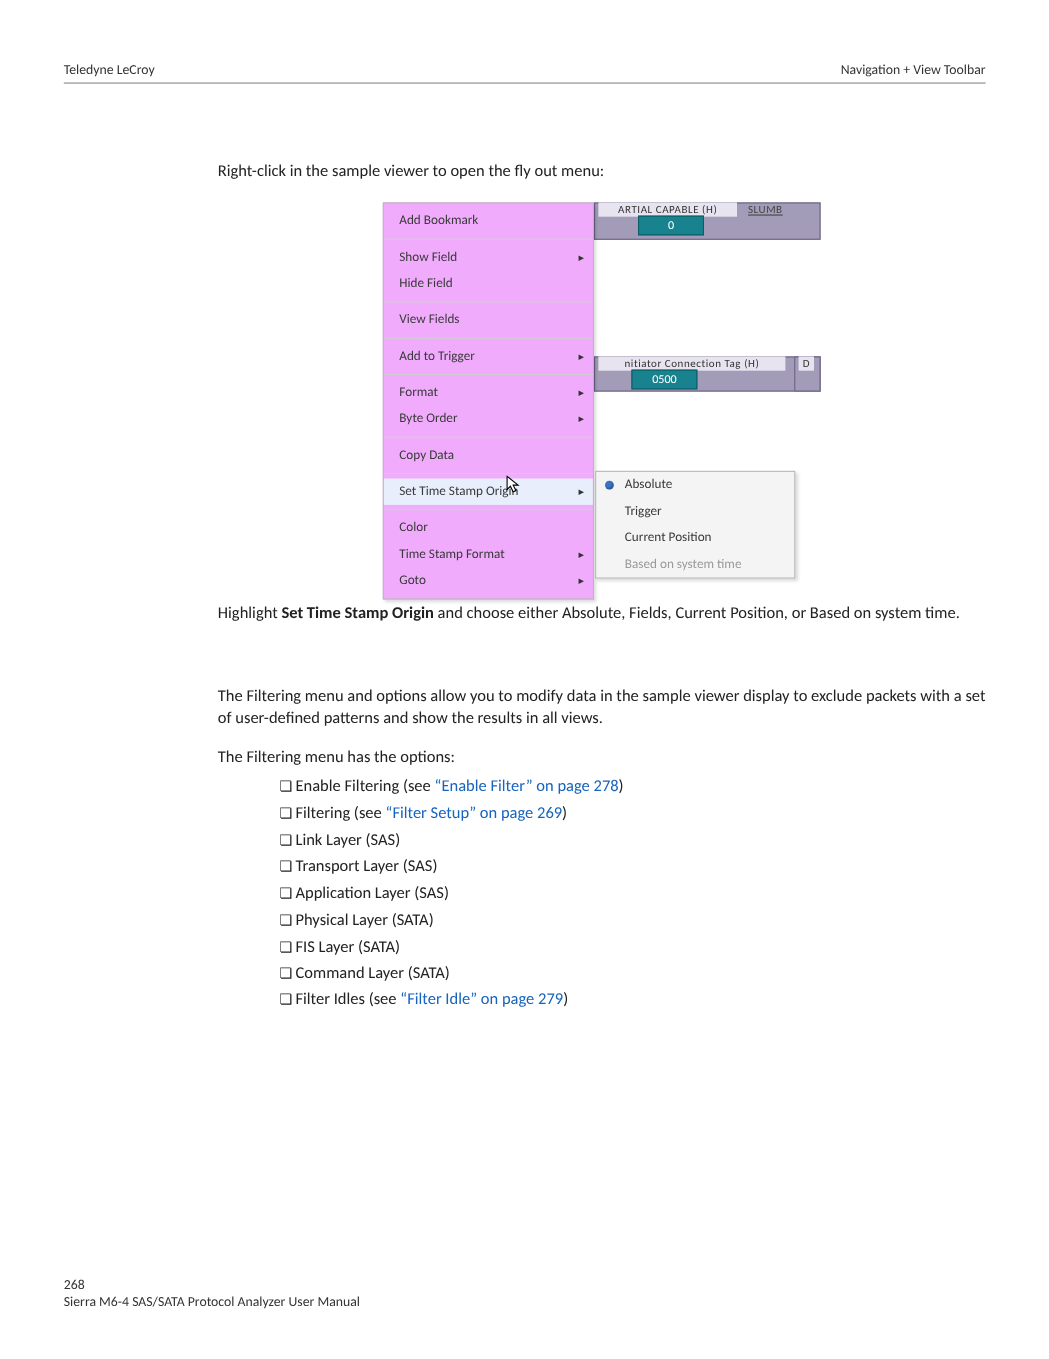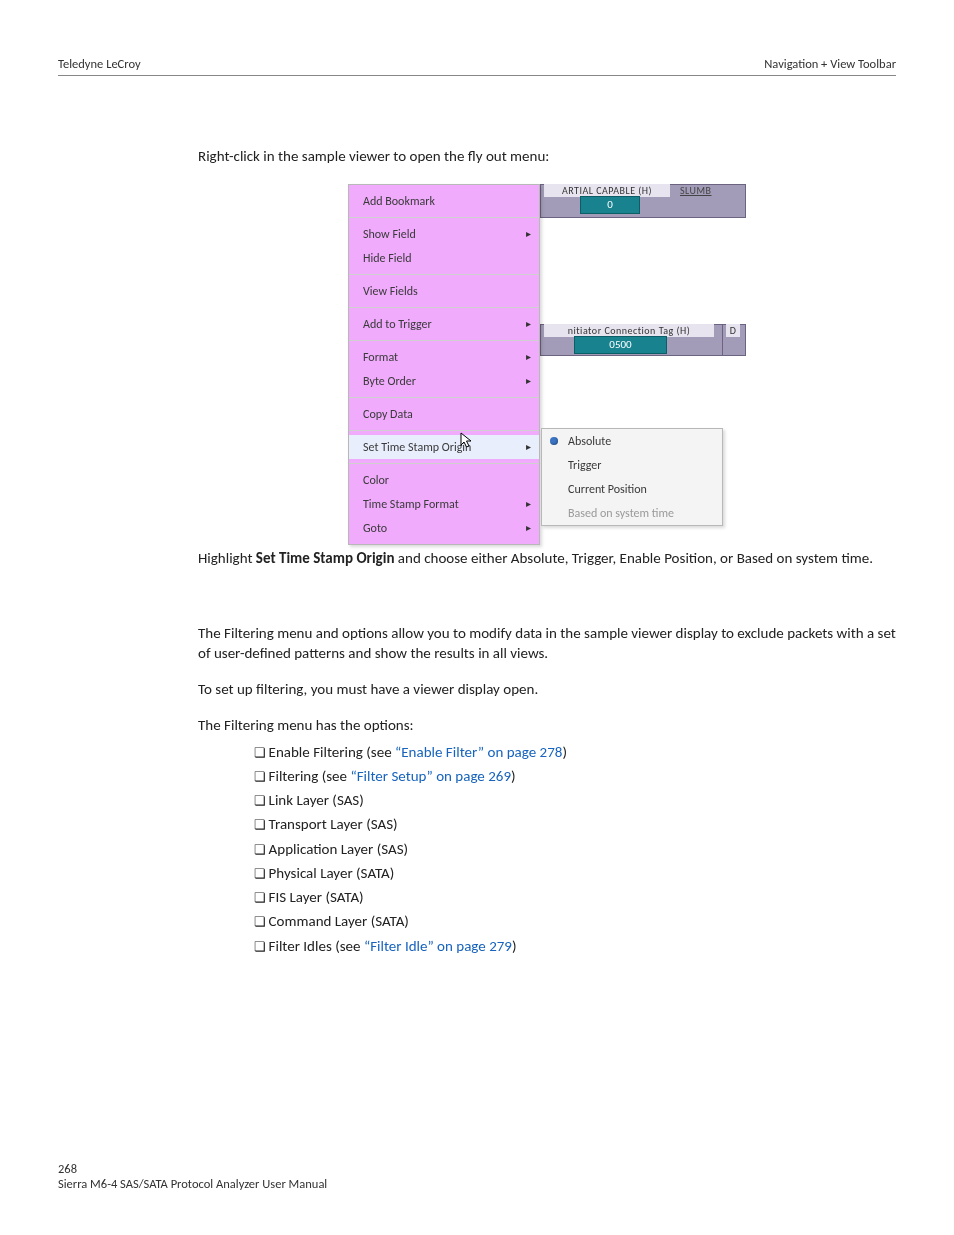--- a/index.html
+++ b/index.html
@@ -103,21 +103,21 @@
 
     <div class="bg-frag bg-top"></div>
     <div class="bg-header" style="top:0;left:196px;width:126px;">ARTIAL CAPABLE (H)</div>
     <span class="slumb">SLUMB</span>
     <div class="bg-val" style="top:12px;left:232px;width:60px;height:18px;line-height:16px;">0</div>
 
     <div class="bg-frag bg-mid"></div>
     <div class="side-frag"></div>
     <div class="bg-header" style="top:140px;left:196px;width:170px;text-transform:none;">nitiator Connection Tag (H)</div>
     <div class="bg-header" style="top:140px;left:378px;width:14px;text-transform:none;">D</div>
-    <div class="bg-val" style="top:152px;left:226px;width:93px;height:18px;line-height:16px;">0500</div>
+    <div class="bg-val" style="top:152px;left:226px;width:60px;height:18px;line-height:16px;">0500</div>
 
     <div class="ctx">
       <div class="grp">
         <div class="item">Add Bookmark</div>
       </div>
       <div class="grp">
         <div class="item" data-sub="1">Show Field</div>
         <div class="item">Hide Field</div>
       </div>
       <div class="grp">
@@ -149,27 +149,26 @@
 
     <div class="sub">
       <div class="sitem sel">Absolute</div>
       <div class="sitem">Trigger</div>
       <div class="sitem">Current Position</div>
       <div class="sitem dim">Based on system time</div>
     </div>
   </div>
 
   <p class="para">
-    <span>Highlight </span><b>Set Time Stamp Origin</b><span> and choose either Absolute, Trigger, Enable Position, or Based on system time.</span>
+    <span>Highlight </span><b>Set Time Stamp Origin</b><span> and choose either Absolute, Fields, Current Position, or Based on system time.</span>
   </p>
 
   <div class="gap-big"></div>
 
   <p class="para">The Filtering menu and options allow you to modify data in the sample viewer display to exclude packets with a set of user-defined patterns and show the results in all views.</p>
-  <p class="para">To set up filtering, you must have a viewer display open.</p>
   <p class="para" style="margin-bottom:6px;">The Filtering menu has the options:</p>
 
   <ul class="bullets">
     <li><span>Enable Filtering (see </span><a class="xref">“Enable Filter” on page 278</a><span>)</span></li>
     <li><span>Filtering (see </span><a class="xref">“Filter Setup” on page 269</a><span>)</span></li>
     <li>Link Layer (SAS)</li>
     <li>Transport Layer (SAS)</li>
     <li>Application Layer (SAS)</li>
     <li>Physical Layer (SATA)</li>
     <li>FIS Layer (SATA)</li>

